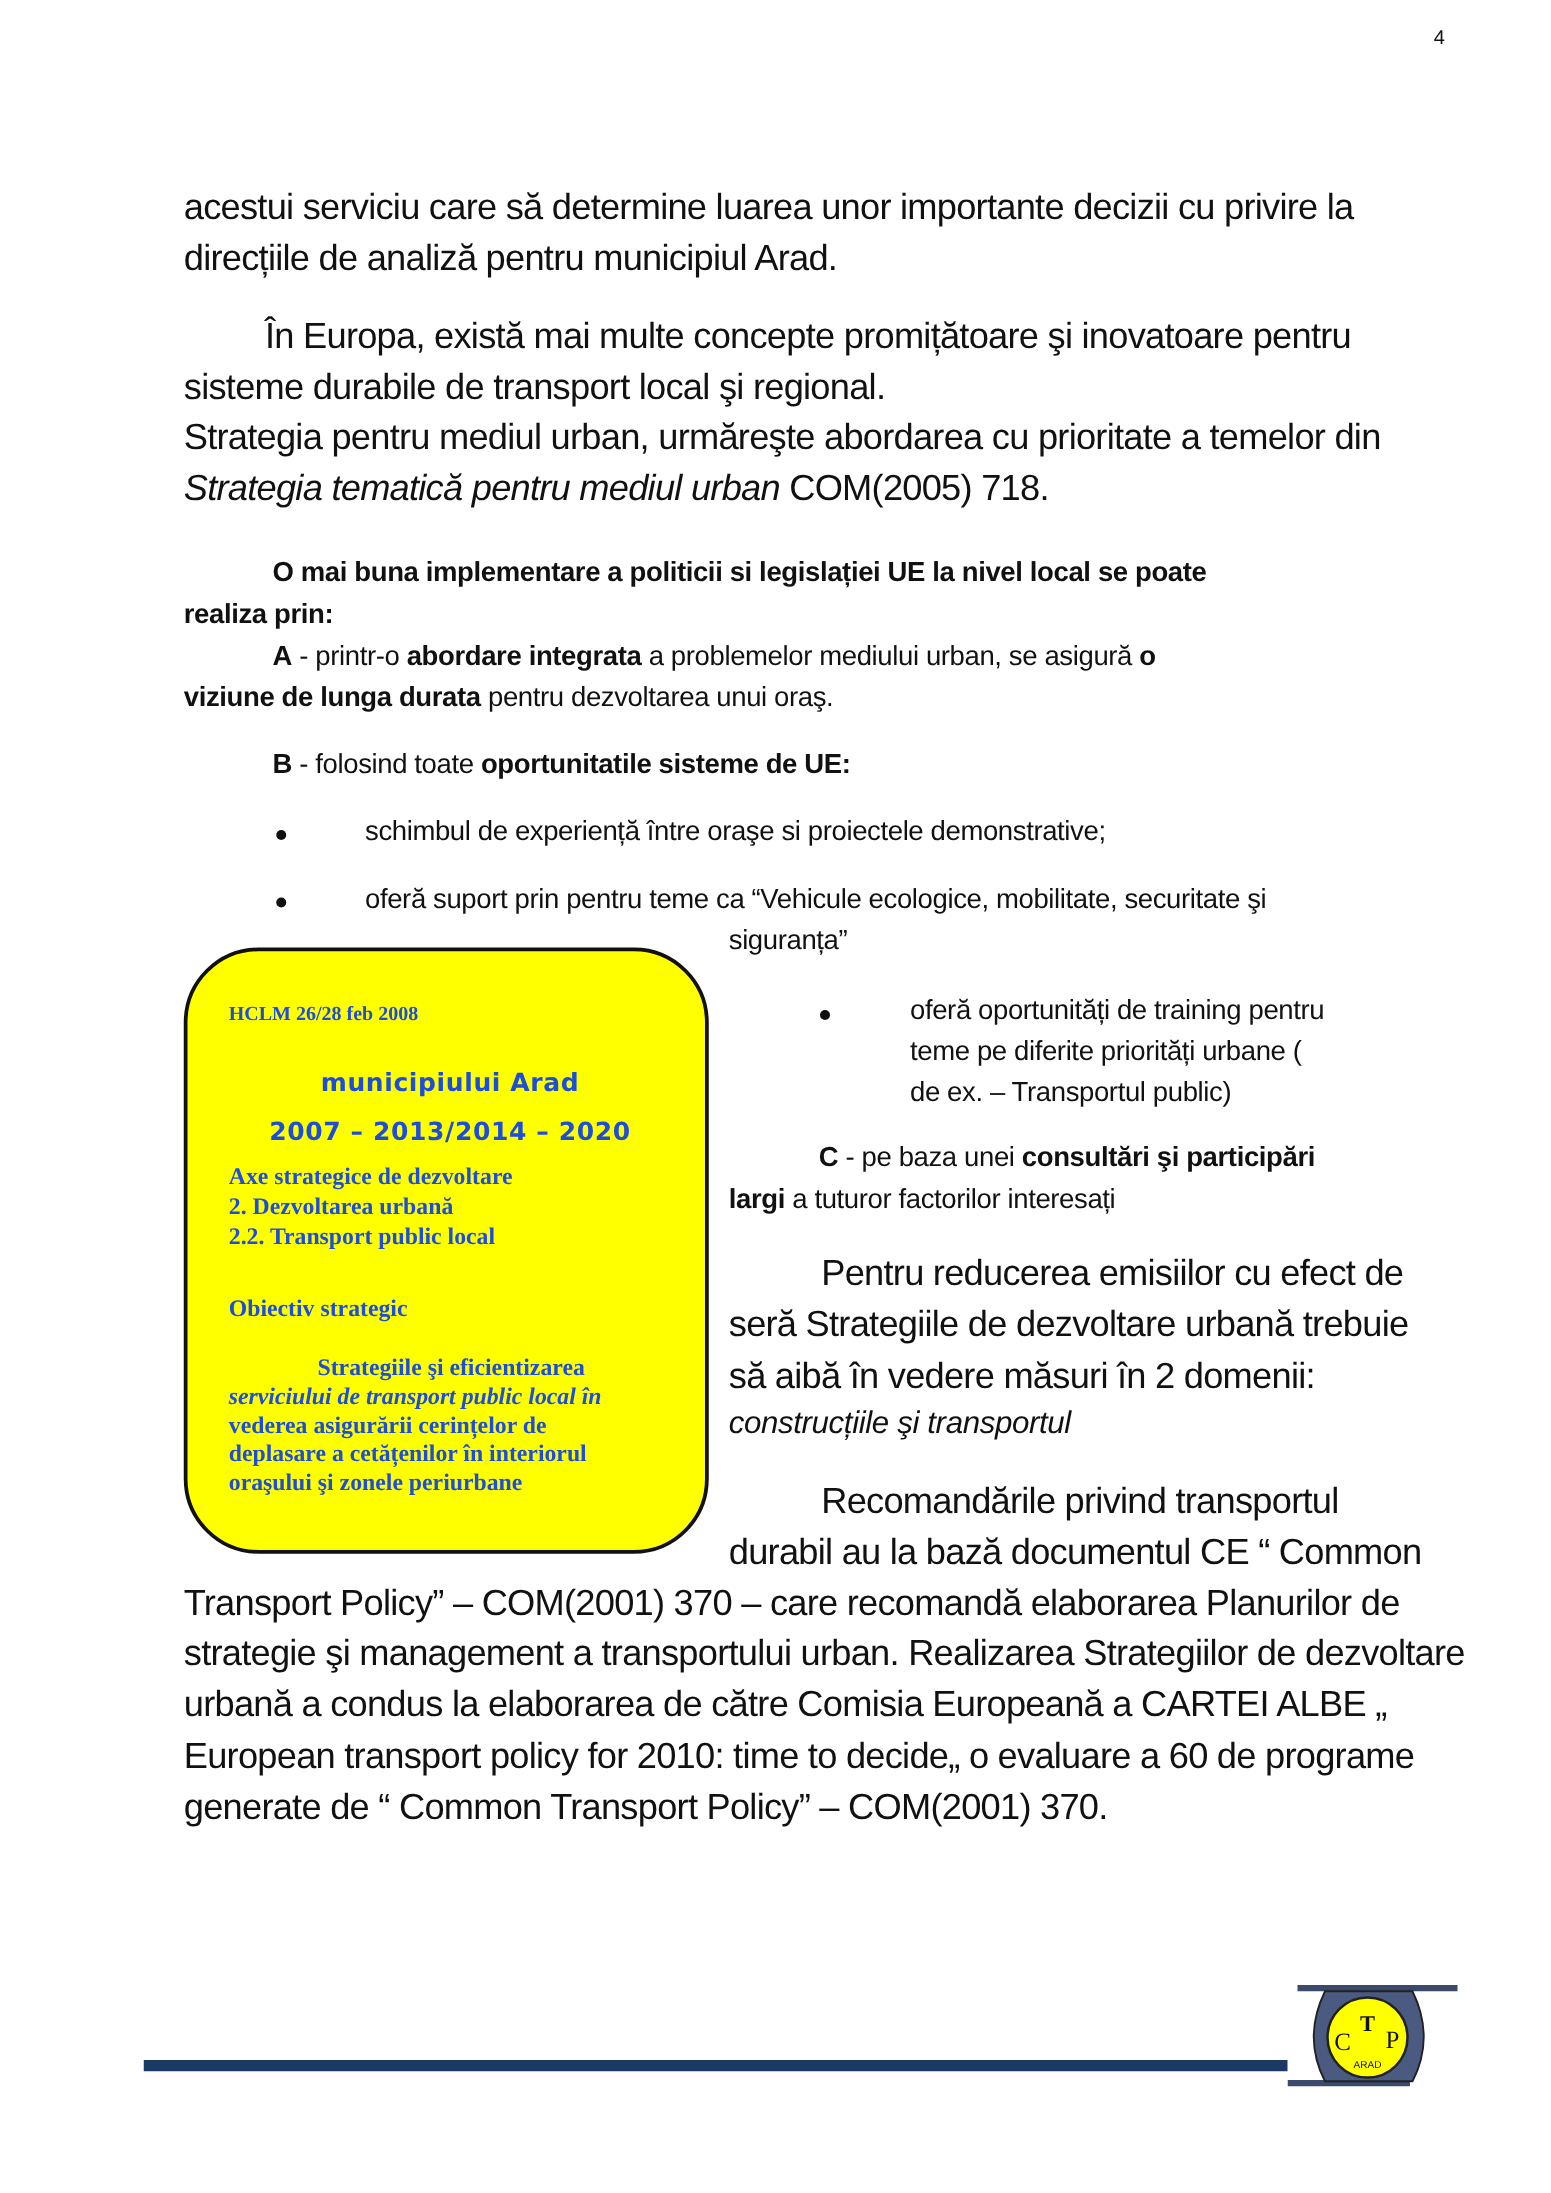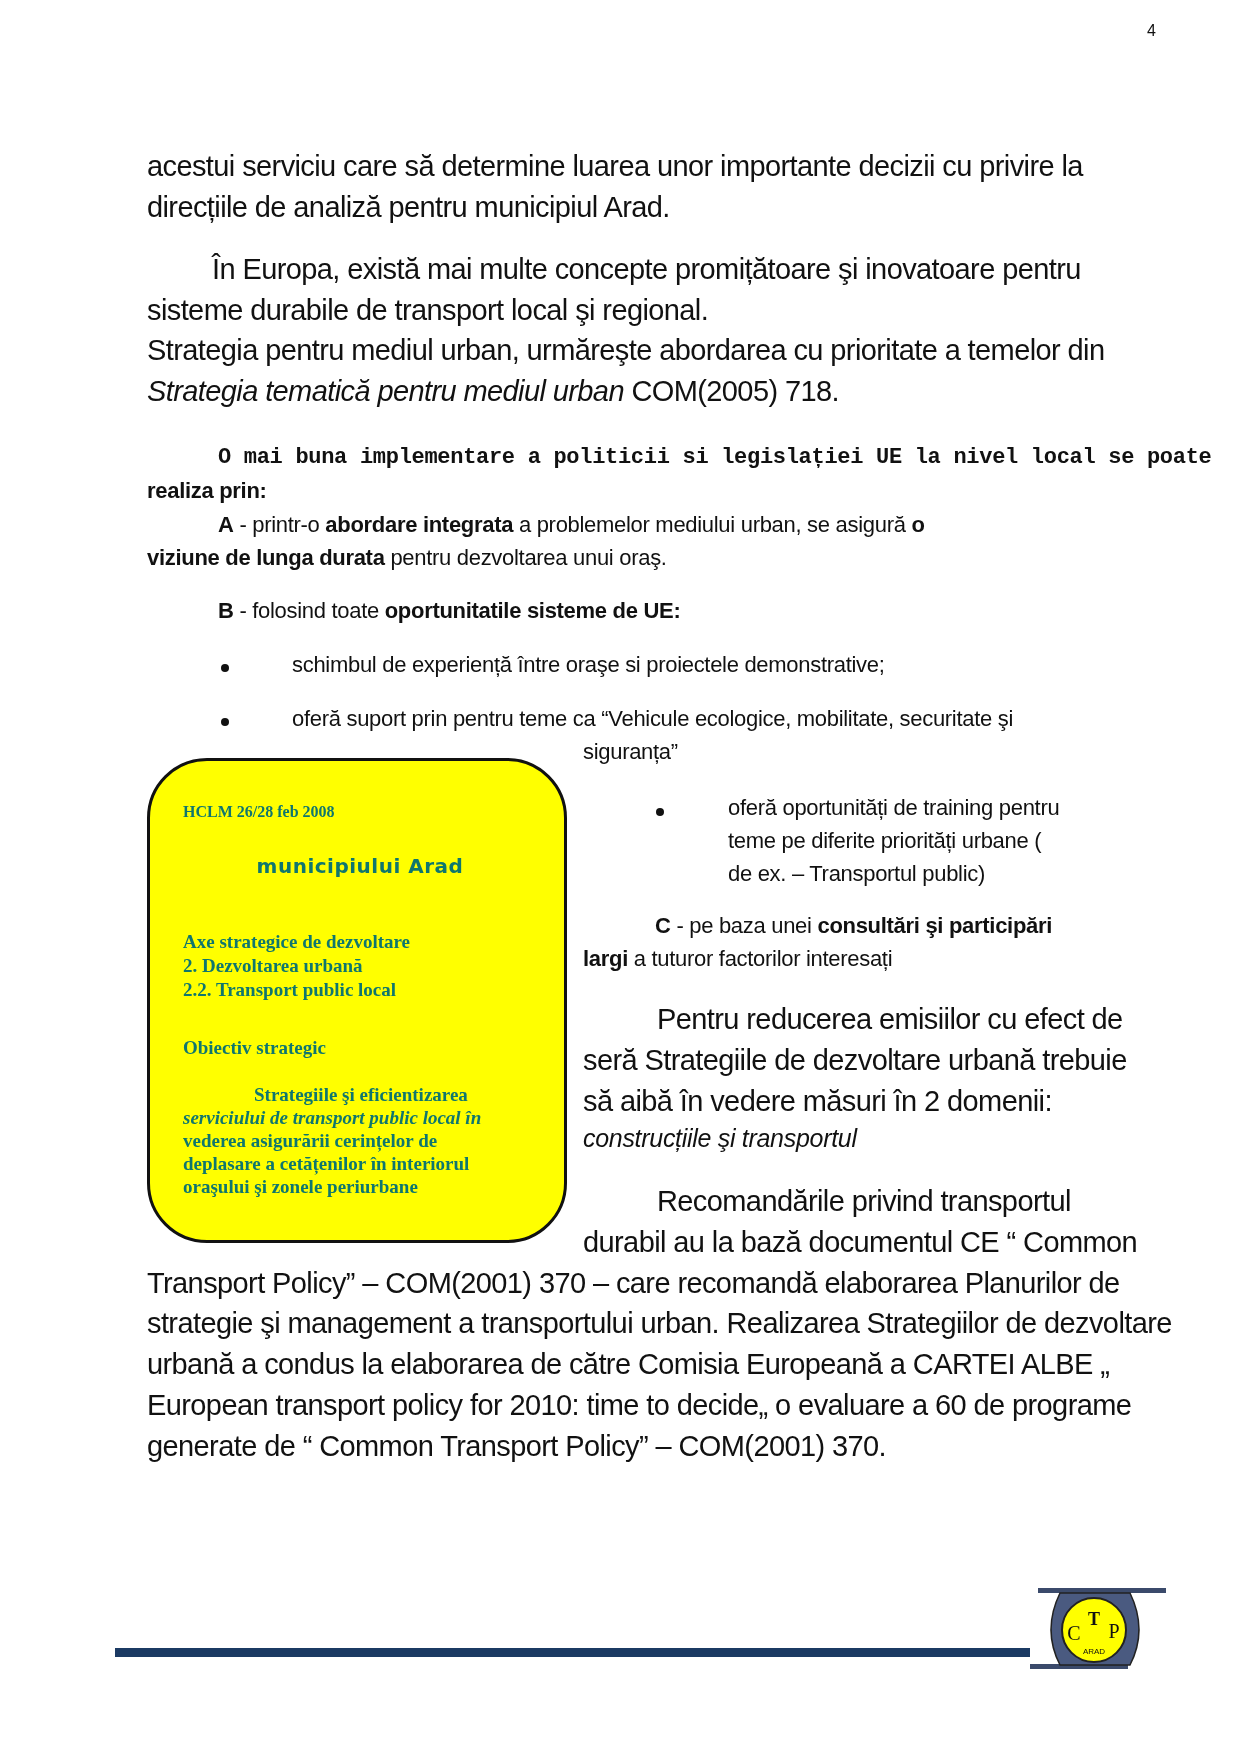--- a/index.html
+++ b/index.html
@@ -10,41 +10,41 @@
   .page-num { right:85px; top:22px; font-family:"Liberation Sans", sans-serif; font-size:16px; }
   .line { position:absolute; white-space:nowrap; }
   b { font-weight:bold; }
   i { font-style:italic; }
   .bullet { position:absolute; width:8px; height:8px; border-radius:50%; background:#111; }
   .yellow-box {
     position:absolute; left:147px; top:758px; width:420px; height:485px;
     background:#ffff00; border:3px solid #111; border-radius:60px;
     box-sizing:border-box;
   }
-  .yb { position:absolute; font-family:"Liberation Serif", serif; font-weight:bold; color:#0f766e; white-space:nowrap; }
+  .yb { position:absolute; font-family:"Liberation Serif", serif; font-weight:bold; color:#1d4ed8; white-space:nowrap; }
   .yb-small { font-size:16px; }
   .yb-title { font-family:"DejaVu Sans", sans-serif; font-weight:900; font-size:20px; letter-spacing:0.5px; text-align:center; width:420px; left:0; }
   .yb-body { font-size:19px; }
   .footer-bar { position:absolute; left:115px; top:1648px; width:915px; height:9px; background:#1b3a63; }
 </style>
 </head>
 <body>
 
 <div class="abs page-num">4</div>
 
 <div class="line calibri" style="left:147px;top:150px;">acestui serviciu care să determine luarea unor importante decizii cu privire la</div>
 <div class="line calibri" style="left:147px;top:191px;">direcțiile de analiză pentru municipiul Arad.</div>
 
 <div class="line calibri" style="left:212px;top:253px;">În Europa, există mai multe concepte promițătoare şi inovatoare pentru</div>
 <div class="line calibri" style="left:147px;top:294px;">sisteme durabile de transport local şi regional.</div>
 
 <div class="line calibri" style="left:147px;top:334px;">Strategia pentru mediul urban, urmăreşte abordarea cu prioritate a temelor din</div>
 <div class="line calibri" style="left:147px;top:375px;"><i>Strategia tematică pentru mediul urban</i><span> COM(2005) 718.</span></div>
 
-<div class="line arial" style="left:218px;top:445px;font-weight:bold;font-family:Liberation Mono, monospace;">O mai buna implementare a politicii si legislației UE la nivel local se poate</div>
+<div class="line arial" style="left:218px;top:445px;font-weight:bold;">O mai buna implementare a politicii si legislației UE la nivel local se poate</div>
 <div class="line arial" style="left:147px;top:478px;font-weight:bold;">realiza prin:</div>
 
 <div class="line arial" style="left:218px;top:512px;"><b>A</b><span> - printr-o </span><b>abordare integrata</b><span> a problemelor mediului urban,  se  asigură </span><b>o</b></div>
 <div class="line arial" style="left:147px;top:545px;"><b>viziune de lunga durata</b><span> pentru dezvoltarea unui oraş.</span></div>
 
 <div class="line arial" style="left:218px;top:598px;"><b>B</b><span> - folosind toate </span><b>oportunitatile sisteme de UE:</b></div>
 
 <div class="bullet" style="left:221px;top:664px;"></div>
 <div class="line arial" style="left:292px;top:652px;">schimbul de experiență între oraşe si proiectele demonstrative;</div>
 
@@ -69,20 +69,21 @@
 <div class="line calibri" style="left:583px;top:1226px;">durabil  au la bază documentul CE “ Common</div>
 <div class="line calibri" style="left:147px;top:1267px;">Transport Policy” – COM(2001) 370 – care recomandă elaborarea Planurilor de</div>
 <div class="line calibri" style="left:147px;top:1307px;">strategie şi management a transportului urban. Realizarea Strategiilor de dezvoltare</div>
 <div class="line calibri" style="left:147px;top:1348px;">urbană a condus la elaborarea de către Comisia Europeană a CARTEI ALBE „</div>
 <div class="line calibri" style="left:147px;top:1389px;">European transport policy for 2010: time to decide„  o evaluare a 60 de programe</div>
 <div class="line calibri" style="left:147px;top:1430px;">generate de  “ Common Transport Policy” – COM(2001) 370.</div>
 
 <div class="yellow-box">
   <div class="yb yb-small" style="left:33px;top:42px;">HCLM 26/28 feb 2008</div>
   <div class="yb yb-title" style="top:93px;">municipiului Arad</div>
+  <div class="yb yb-title" style="top:132px;">2007 – 2013/2014 – 2020</div>
   <div class="yb yb-body" style="left:33px;top:170px;">Axe strategice de dezvoltare</div>
   <div class="yb yb-body" style="left:33px;top:194px;">2. Dezvoltarea urbană</div>
   <div class="yb yb-body" style="left:33px;top:218px;">2.2. Transport public local</div>
   <div class="yb yb-body" style="left:33px;top:276px;">Obiectiv strategic</div>
   <div class="yb yb-body" style="left:104px;top:323px;">Strategiile şi eficientizarea</div>
   <div class="yb yb-body" style="left:33px;top:346px;font-style:italic;">serviciului de transport public local în</div>
   <div class="yb yb-body" style="left:33px;top:369px;">vederea asigurării cerințelor de</div>
   <div class="yb yb-body" style="left:33px;top:392px;">deplasare a cetățenilor în interiorul</div>
   <div class="yb yb-body" style="left:33px;top:415px;">oraşului şi zonele periurbane</div>
 </div>

